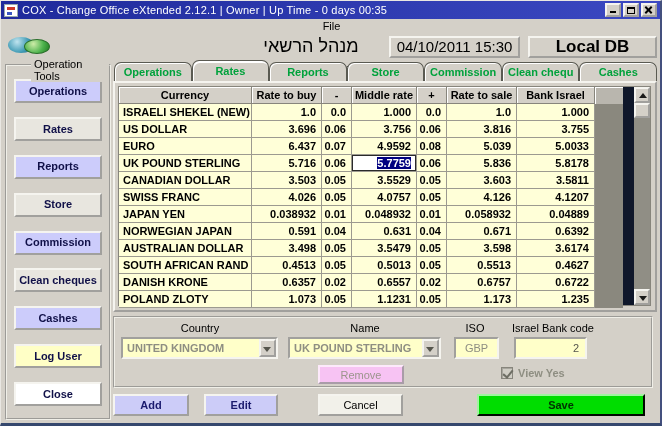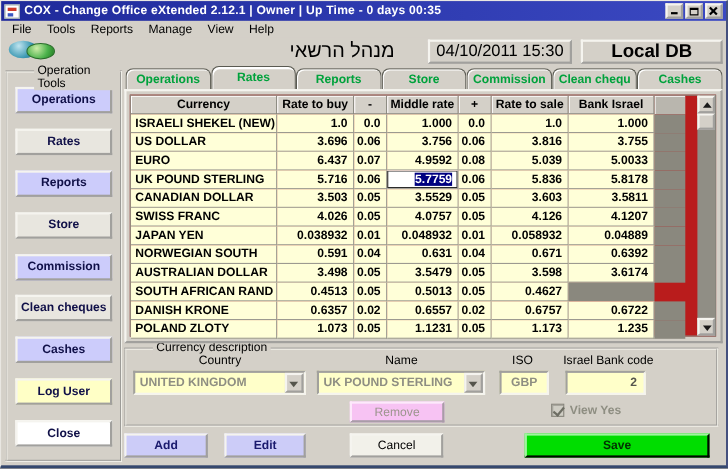--- a/index.html
+++ b/index.html
@@ -10,31 +10,31 @@
     border-top:1px solid #e9e7e2; border-left:1px solid #e9e7e2;
     border-right:2px solid #44507e; border-bottom:3px solid #35486e; overflow:hidden; }
 
   
   .titlebar { height:18px; background:linear-gradient(90deg,#1f2a9b,#3b49c2);
     color:#fff; display:flex; align-items:center; padding:0 3px; }
   .app-icon { width:14px; height:13px; margin-right:4px; background:#fff; border:1px solid #9aa;
     position:relative; flex:none; }
   .app-icon::before { content:""; position:absolute; left:2px; top:2px; width:8px; height:3px; background:#d03a2a; }
   .app-icon::after  { content:""; position:absolute; left:2px; top:7px; width:5px; height:3px; background:#3a57c0; }
-  .title-text { font-weight:bold; font-size:11px; white-space:nowrap; overflow:hidden; flex:1; letter-spacing:.2px; }
+  .title-text { font-weight:normal; font-size:11px; white-space:nowrap; overflow:hidden; flex:1; letter-spacing:.2px; }
   .win-btns { display:flex; gap:2px; flex:none; }
   .wbtn { width:16px; height:14px; background:#d4d0c8; border:2px outset #f5f4ef;
     position:relative; display:inline-block; cursor:default; }
   .min-glyph { position:absolute; left:3px; bottom:2px; width:6px; height:2px; background:#000; }
   .max-glyph { position:absolute; left:2px; top:2px; width:8px; height:7px; border:1px solid #000; border-top-width:2px; }
   .x1,.x2 { position:absolute; width:9px; height:2px; background:#000; top:4px; left:1px; }
   .x1 { transform:rotate(45deg); } .x2 { transform:rotate(-45deg); }
 
   
-  .menubar { height:15px; display:flex; align-items:center; padding-left:4px; background:#d4d0c8; }
+  .menubar { height:15px; display:flex; align-items:center; padding-left:4px; background:#d4d0c8;flex-direction:column; }
   .menu-item { padding:1px 8px 1px 6px; }
 
   
   .headerband { position:relative; height:26px; background:#d4d0c8; }
   .logo { position:absolute; left:7px; top:1px; width:44px; height:20px; }
   .logo-a { position:absolute; left:0; top:2px; width:26px; height:16px; border-radius:50%;
     background:radial-gradient(circle at 35% 30%, #bfe4ef, #3f9ab4 55%, #1c5f7a); }
   .logo-b { position:absolute; left:16px; top:4px; width:26px; height:15px; border-radius:50%;
     background:radial-gradient(circle at 35% 30%, #cdeca8, #4db34d 55%, #1f7a1f); border:1px solid #2a6e2a; }
   .hebrew-title { position:absolute; left:225px; top:2px; width:170px; text-align:center;
@@ -64,21 +64,21 @@
   .tabs { position:absolute; left:1px; top:0; right:0; height:21px; display:flex; }
   .tab { flex:1; margin-top:2px; background:#d4d0c8; border:1px solid #5a5a52; border-bottom:none;
     border-radius:7px 7px 0 0; text-align:center; font-weight:bold; line-height:18px;
     box-shadow:inset 1px 1px 0 #fff; z-index:1; }
   .tab.active { margin-top:0; line-height:21px; z-index:3; box-shadow:inset 1px 2px 0 #fff; }
 
   
   .tabpanel { position:absolute; left:0; top:21px; right:0; height:231px;
     background:#d4d0c8; border:2px outset #f5f4ef; z-index:2; }
   .table-area { position:absolute; left:3px; top:3px; right:4px; bottom:4px; display:flex;
-    border:1px solid #87857c; background:#b91c1c;gap:11px; }
+    border:1px solid #87857c; background:#0f172a;gap:11px; }
   .grid { flex:1; display:flex; flex-direction:column; }
   .t-row { display:grid; grid-template-columns:133px 70px 30px 65px 30px 70px 78px 1fr; height:17px; }
   .t-row > div { border-right:1px solid #9c9a90; border-bottom:1px solid #9c9a90;
     font-weight:bold; line-height:16px; overflow:hidden; white-space:nowrap; }
   .t-head > div { background:#d4d0c8; border-right:1px solid #87857c; border-bottom:1px solid #87857c;
     box-shadow:inset 1px 1px 0 #fff; text-align:center; }
   .t-body > div { background:#ffffd8; }
   .c-name { text-align:left; padding-left:4px; }
   .c-num { text-align:right; padding-right:5px; }
   .c-fill { background:#8a887e !important; border:none !important; }
@@ -98,21 +98,21 @@
 
   
   .cdesc { position:absolute; left:0; top:256px; right:4px; height:72px; }
   .cd-label { position:absolute; top:4px; font-size:11px; text-align:center; }
   .combo { position:absolute; top:19px; height:22px; background:#ffffc9; border:2px inset #f5f4ef;
     display:flex; align-items:center; }
   .combo .val { flex:1; font-weight:bold; color:#8e8e82; padding-left:4px; white-space:nowrap; overflow:hidden; }
   .combo-btn { width:17px; height:100%; background:#d4d0c8; border:2px outset #f5f4ef; position:relative; flex:none; }
   .combo-btn .tri-down { left:2px; top:6px; border-left-width:4px; border-right-width:4px; border-top-color:#55554c; }
   .field { position:absolute; top:19px; height:22px; background:#ffffc9; border:2px inset #f5f4ef;
-    font-weight:bold; color:#8e8e82; line-height:18px; }
+    font-weight:normal; color:#8e8e82; line-height:18px; }
   .remove-btn { position:absolute; left:203px; top:47px; width:86px; height:19px;
     background:#f7c3f3; border:2px outset #fde9fb; color:#9b958c; font-family:inherit; font-size:11px; }
   .viewyes { position:absolute; left:386px; top:49px; display:flex; align-items:center; gap:5px; }
   .checkbox { width:12px; height:12px; background:#cfcdc4; border:1px solid #87857c;
     box-shadow:inset 1px 1px 0 #a8a69e; position:relative; }
   .checkbox.checked::after { content:""; position:absolute; left:3px; top:0px; width:4px; height:8px;
     border-right:2px solid #6e6e64; border-bottom:2px solid #6e6e64; transform:rotate(40deg); }
   .viewyes span.lbl { color:#8e8e82; font-weight:bold; }
 
   
@@ -270,21 +270,21 @@
                 <div class="c-name">JAPAN YEN</div>
                 <div class="c-num">0.038932</div>
                 <div class="c-num">0.01</div>
                 <div class="c-num">0.048932</div>
                 <div class="c-num">0.01</div>
                 <div class="c-num">0.058932</div>
                 <div class="c-num">0.04889</div>
                 <div class="c-fill"></div>
               </div>
               <div class="t-row t-body">
-                <div class="c-name">NORWEGIAN SOUTH</div>
+                <div class="c-name">NORWEGIAN JAPAN</div>
                 <div class="c-num">0.591</div>
                 <div class="c-num">0.04</div>
                 <div class="c-num">0.631</div>
                 <div class="c-num">0.04</div>
                 <div class="c-num">0.671</div>
                 <div class="c-num">0.6392</div>
                 <div class="c-fill"></div>
               </div>
               <div class="t-row t-body">
                 <div class="c-name">AUSTRALIAN DOLLAR</div>
@@ -295,20 +295,21 @@
                 <div class="c-num">3.598</div>
                 <div class="c-num">3.6174</div>
                 <div class="c-fill"></div>
               </div>
               <div class="t-row t-body">
                 <div class="c-name">SOUTH AFRICAN RAND</div>
                 <div class="c-num">0.4513</div>
                 <div class="c-num">0.05</div>
                 <div class="c-num">0.5013</div>
                 <div class="c-num">0.05</div>
+                <div class="c-num">0.5513</div>
                 <div class="c-num">0.4627</div>
                 <div class="c-fill"></div>
               </div>
               <div class="t-row t-body">
                 <div class="c-name">DANISH KRONE</div>
                 <div class="c-num">0.6357</div>
                 <div class="c-num">0.02</div>
                 <div class="c-num">0.6557</div>
                 <div class="c-num">0.02</div>
                 <div class="c-num">0.6757</div>
@@ -333,21 +334,20 @@
             <div class="sc-thumb"></div>
             <div class="sc-track"></div>
             <div class="sc-btn">
                 <span class="tri-down"></span>
               </div>
           </div>
         </div>
       </div>
 
       <div class="groupbox cdesc">
-        <span class="group-label">Currency description</span>
 
         <span class="cd-label" style="left:20px;width:130px;">Country</span>
         <span class="cd-label" style="left:180px;width:140px;">Name</span>
         <span class="cd-label" style="left:330px;width:60px;">ISO</span>
         <span class="cd-label" style="left:388px;width:100px;">Israel Bank code</span>
 
         <div class="combo" style="left:6px;width:157px;">
           <span class="val">UNITED KINGDOM</span>
           <span class="combo-btn">
               <span class="tri-down"></span>

